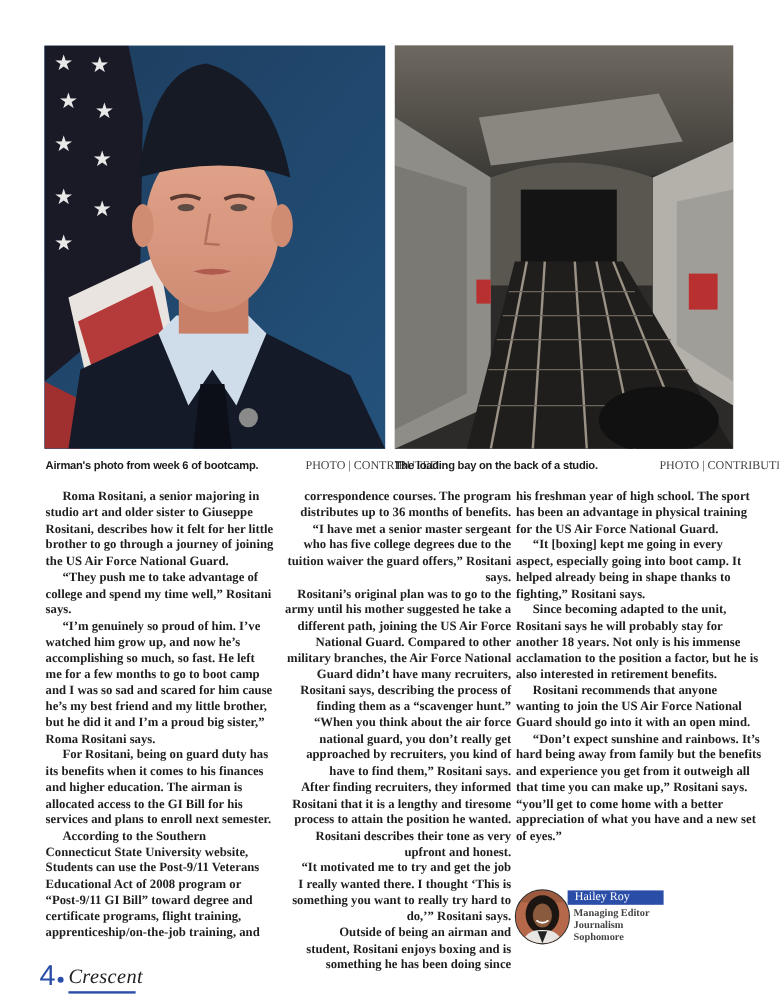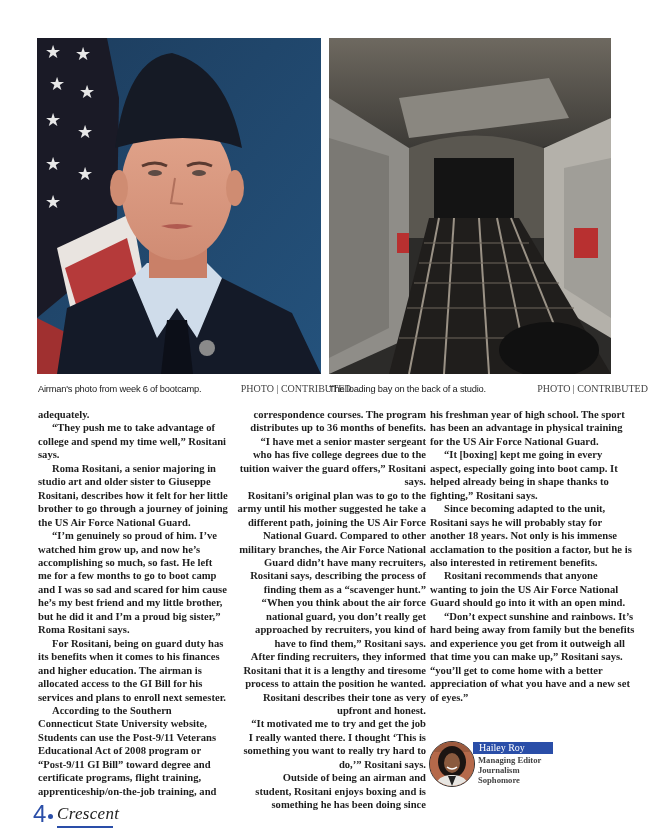--- a/index.html
+++ b/index.html
@@ -3,21 +3,21 @@
 <meta charset="utf-8">
 <style>
   html, body { margin:0; padding:0; background:#ffffff; }
   body { width:649px; height:839px; position:relative; overflow:hidden; font-family:"Liberation Serif", "DejaVu Serif", serif; color:#1a1a1a; }
 
   .photo { position:absolute; overflow:hidden; }
   #photo-left { left:37px; top:38px; width:284px; height:336px; background:#1f4568; }
   #photo-right { left:329px; top:38px; width:282px; height:336px; background:#4a4843; }
 
   .caption { position:absolute; top:383px; font-size:9.3px; white-space:nowrap; }
-  .caption .cap-text { font-family:"Liberation Sans", "DejaVu Sans", sans-serif; font-weight:normal; font-stretch:condensed; letter-spacing:-0.2px; color:#1a1a1a; }
+  .caption .cap-text { font-family:"Liberation Sans", "DejaVu Sans", sans-serif; font-weight:bold; font-stretch:condensed; letter-spacing:-0.2px; color:#1a1a1a; }
   .caption .credit { font-family:"Liberation Serif", serif; color:#444; margin-left:10px; font-size:10px;padding-left:27px; }
   #caption-left { left:38px; }
   #caption-right { left:329px; }
   #caption-right .credit { margin-left:22px; }
 
   .column { position:absolute; top:408px; font-weight:bold; font-size:10.6px; line-height:13.45px; color:#1e1e1e; }
   .column p { margin:0; text-indent:14px; }
   .column p.noindent { text-indent:0; }
   #col-1 { left:38px; width:190px; }
   #col-2 { left:233px; width:193px;text-align:right; }
@@ -140,23 +140,22 @@
 <div class="caption" id="caption-left">
   <span class="cap-text">Airman's photo from week 6 of bootcamp.</span>
   <span class="credit">PHOTO | CONTRIBUTED</span>
 </div>
 <div class="caption" id="caption-right">
   <span class="cap-text">The loading bay on the back of a studio.</span>
   <span class="credit">PHOTO | CONTRIBUTED</span>
 </div>
 
 <div class="column" id="col-1">
-    <p class="noindent">adequately.</p>
+    <p>Roma Rositani, a senior majoring in studio art and older sister to Giuseppe Rositani, describes how it felt for her little brother to go through a journey of joining the US Air Force National Guard.</p>
     <p>“They push me to take advantage of college and spend my time well,” Rositani says.</p>
-    <p>Roma Rositani, a senior majoring in studio art and older sister to Giuseppe Rositani, describes how it felt for her little brother to go through a journey of joining the US Air Force National Guard.</p>
     <p>“I’m genuinely so proud of him. I’ve watched him grow up, and now he’s accomplishing so much, so fast. He left me for a few months to go to boot camp and I was so sad and scared for him cause he’s my best friend and my little brother, but he did it and I’m a proud big sister,” Roma Rositani says.</p>
     <p>For Rositani, being on guard duty has its benefits when it comes to his finances and higher education. The airman is allocated access to the GI Bill for his services and plans to enroll next semester.</p>
     <p>According to the Southern Connecticut State University website, Students can use the Post-9/11 Veterans Educational Act of 2008 program or “Post-9/11 GI Bill” toward degree and certificate programs, flight training, apprenticeship/on-the-job training, and</p>
   </div>
 <div class="column" id="col-2">
     <p class="noindent">correspondence courses. The program distributes up to 36 months of benefits.</p>
     <p>“I have met a senior master sergeant who has five college degrees due to the tuition waiver the guard offers,” Rositani says.</p>
     <p>Rositani’s original plan was to go to the army until his mother suggested he take a different path, joining the US Air Force National Guard. Compared to other military branches, the Air Force National Guard didn’t have many recruiters, Rositani says, describing the process of finding them as a “scavenger hunt.”</p>
     <p>“When you think about the air force national guard, you don’t really get approached by recruiters, you kind of have to find them,” Rositani says.</p>
     <p>After finding recruiters, they informed Rositani that it is a lengthy and tiresome process to attain the position he wanted. Rositani describes their tone as very upfront and honest.</p>

